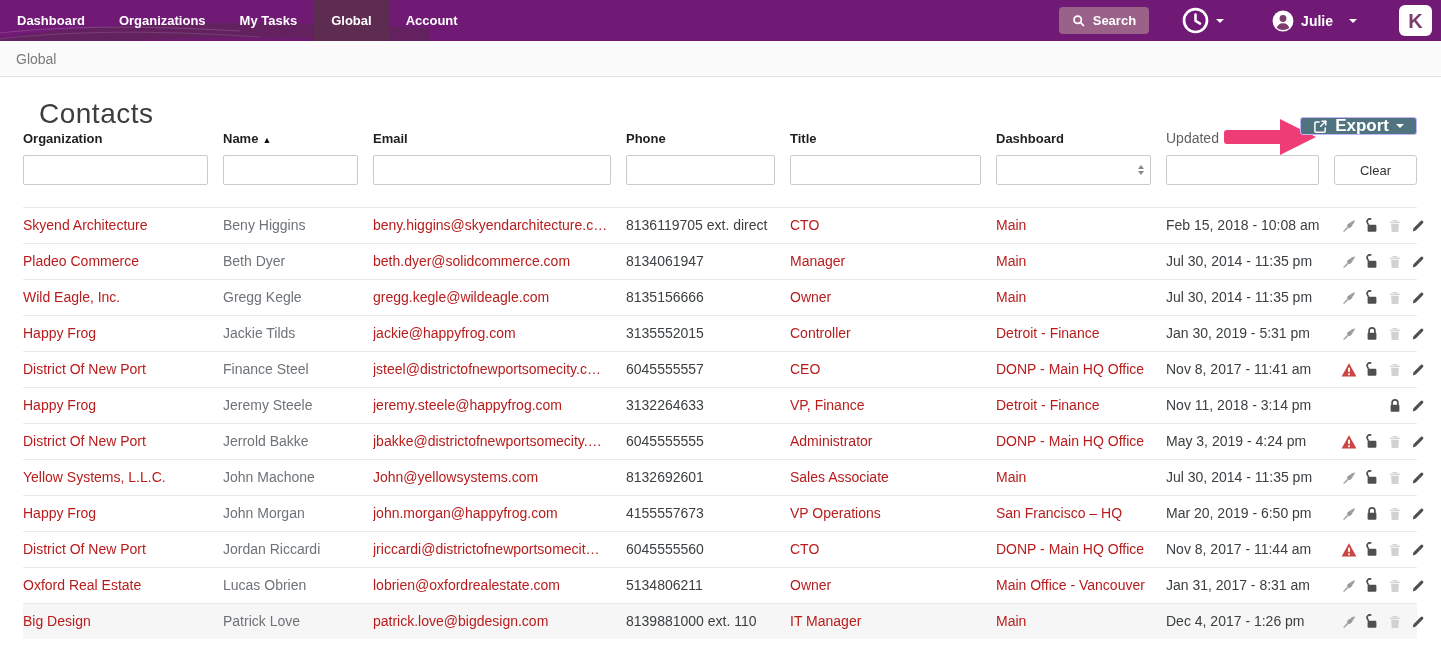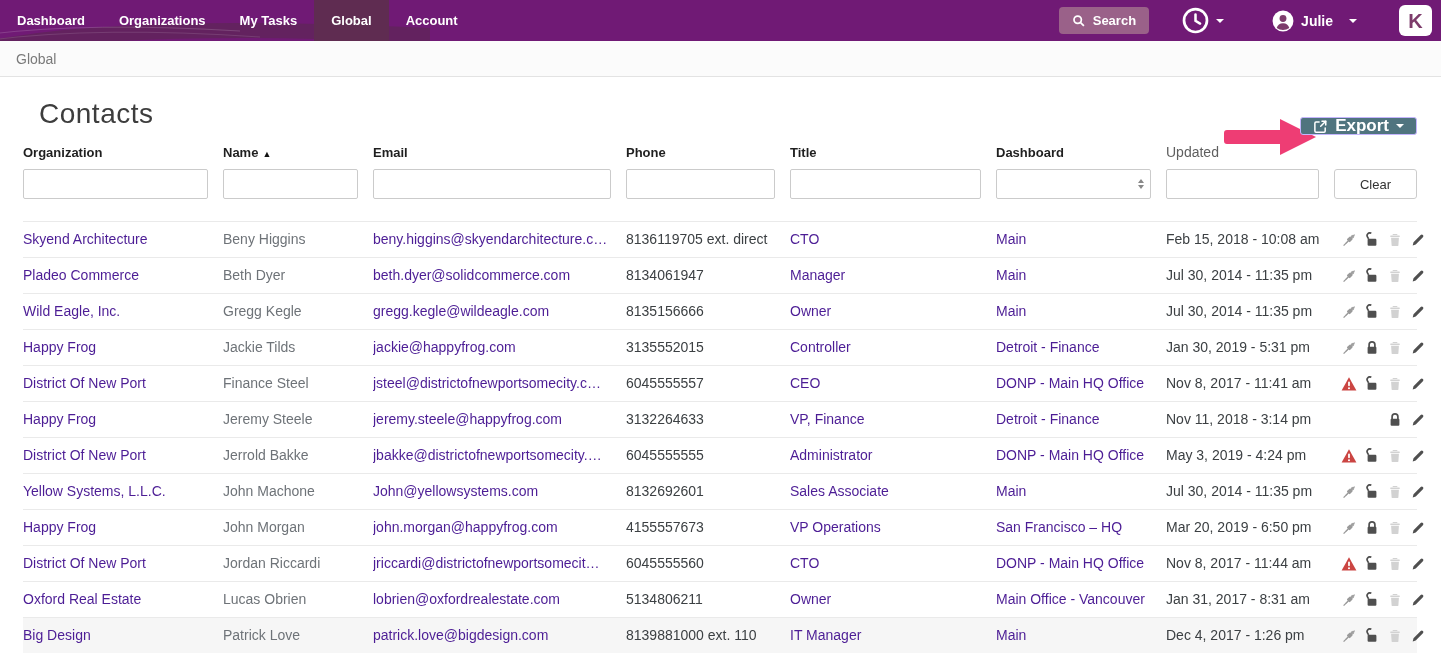--- a/index.html
+++ b/index.html
@@ -36,21 +36,21 @@
   
   .content { padding:0 24px 0 23px; position:relative; }
   h1 { font-size:28px; font-weight:400; color:#3d3d3d; margin-top:21px; letter-spacing:.5px;margin-left:16px; }
   .export-btn { position:absolute; top:19px; right:24px; height:18px; padding:0 12px;
                 background:#50747f; border:1px solid #c4b5fd; border-radius:3px; color:#fff;
                 display:flex; align-items:center; gap:7px; font-family:inherit; font-size:17px;
                 font-weight:bold; cursor:pointer; }
   .annot-arrow { position:absolute; top:18px; right:123px; pointer-events:none; }
 
   
-  table { width:1394px; border-collapse:collapse; table-layout:fixed; margin-top:14px; }
+  table { width:1394px; border-collapse:collapse; table-layout:fixed; }
   col.c0{width:200px} col.c1{width:150px} col.c2{width:253px} col.c3{width:164px}
   col.c4{width:206px} col.c5{width:170px} col.c6{width:168px} col.c7{width:83px}
   th { text-align:left; font-size:13px; font-weight:bold; color:#1f1f1f; padding:0 10px 9px 0;
        cursor:pointer; white-space:nowrap; }
   th.muted { color:#5f5f5f; font-weight:400; font-size:14px; }
   th .sort { font-size:9px; color:#111; margin-left:4px; }
   .filter-row td { padding:0 15px 0 0; }
   .filter-row input, .filter-row .sel-wrap select {
       width:100%; height:30px; border:1px solid #cbcbcb; border-radius:2px; background:#fff;
       font-family:inherit; font-size:13px; padding:0 6px; outline:none; }
@@ -61,21 +61,21 @@
   .sel-arrows i { width:0; height:0; border-left:3.5px solid transparent; border-right:3.5px solid transparent; }
   .sel-arrows .up { border-bottom:4px solid #888; }
   .sel-arrows .dn { border-top:4px solid #888; }
   .clear-btn { width:83px; height:30px; background:#fff; border:1px solid #ccc; border-radius:3px;
                font-family:inherit; font-size:13px; color:#333; cursor:pointer; }
   .spacer td { height:22px; }
   tbody tr.data { border-top:1px solid #eaeaea; height:36px; }
   tbody tr.data.hl { background:#f6f6f6; }
   td { font-size:14px; vertical-align:middle; padding-right:10px; overflow:hidden;
        white-space:nowrap; text-overflow:ellipsis; }
-  .lnk { color:#4c1d95; cursor:pointer; }
+  .lnk { color:#b91c1c; cursor:pointer; }
   .plain-gray { color:#6e7378; }
   .plain-dark { color:#3c4043; }
   td.actions { text-align:right; padding-right:2px; overflow:visible; }
   .act { display:inline-block; width:16px; height:16px; margin-left:7px; vertical-align:middle; cursor:pointer; }
   .act svg { display:block; }
   .act.blank { cursor:default; }
 </style>
 </head>
 <body>
 

